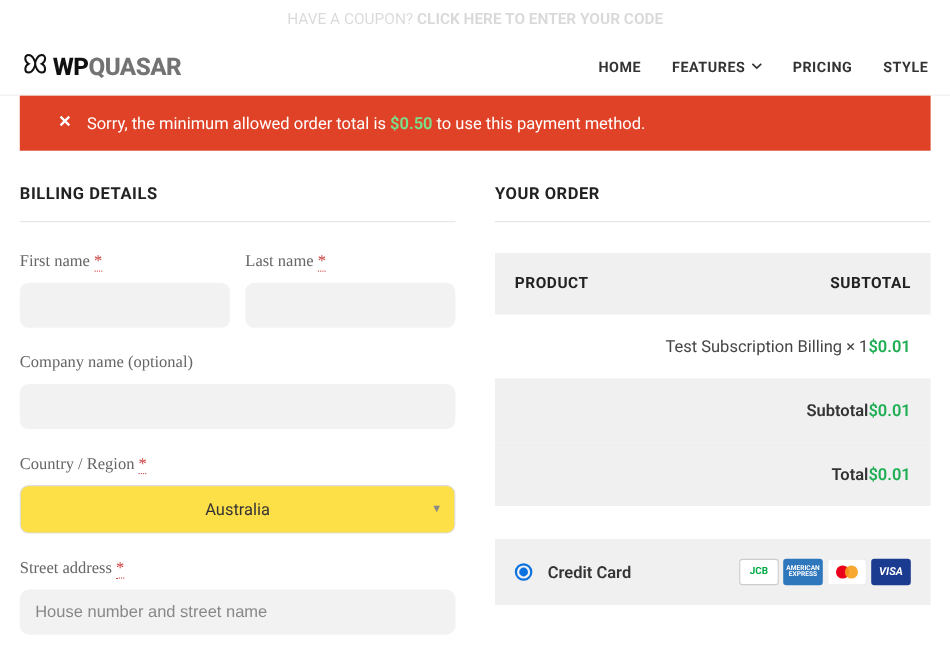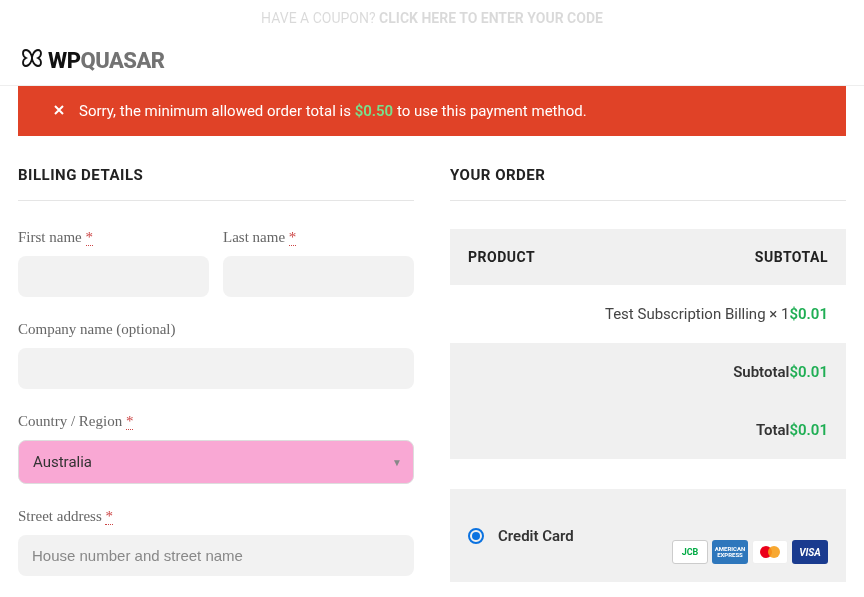--- a/index.html
+++ b/index.html
@@ -32,37 +32,37 @@
     .form-group { flex: 1; }
     .form-group-full { width: 100%; margin-bottom: 24px; }
     
     .label { display: block; font-size: 15px; color: #666; margin-bottom: 10px; font-family: Liberation Serif, serif; }
     .required { color: #c44; border-bottom: 1px dotted #c44; }
     
     .input { width: 100%; padding: 12px 14px; border: none; background: #f2f2f2; border-radius: 8px; font-size: 15px; color: #333; }
     .input::placeholder { color: #888; }
     
     .select-wrap { position: relative; }
-    .select { width: 100%; padding: 12px 14px; border: 1px solid #ddd; background: #f9a8d4; border-radius: 8px; font-size: 15px; color: #333; appearance: none; cursor: pointer; }
+    .select { width: 100%; padding: 12px 14px; border: 1px solid #ddd; background: #fde047; border-radius: 8px; font-size: 15px; color: #333; appearance: none; cursor: pointer; text-align: center; }
     .select-arrow { position: absolute; right: 12px; top: 50%; transform: translateY(-50%); pointer-events: none; color: #888; font-size: 10px; }
     
     .order-table { width: 100%; }
     .order-head { background: #f0f0f0; display: flex; justify-content: space-between; padding: 20px 18px; font-size: 14px; font-weight: 700; color: #222; letter-spacing: 0.5px; }
     .order-row { display: flex; justify-content: flex-end; padding: 20px 18px; font-size: 15px; color: #444; }
     .order-row-gray { background: #f0f0f0; }
     .order-row .label-cell { font-weight: 600; color: #333; }
     .price { color: #1fae54; font-weight: 600; }
     
     .payment-box { background: #f0f0f0; padding: 18px 18px; margin-top: 30px; display: flex; align-items: center; justify-content: space-between; }
     .payment-left { display: flex; align-items: center; gap: 14px; }
     .radio { width: 16px; height: 16px; border: 2px solid #0b72e0; border-radius: 50%; display: flex; align-items: center; justify-content: center; cursor: pointer; }
     .radio-dot { width: 8px; height: 8px; background: #0b72e0; border-radius: 50%; }
     .payment-label { font-size: 15px; font-weight: 600; color: #333; }
     .cards { display: flex; gap: 4px; }
-    .card-badge { width: 36px; height: 24px; border-radius: 3px; display: flex; align-items: center; justify-content: center; font-size: 7px; font-weight: 700; color: #fff; margin-top: 33px; }
+    .card-badge { width: 36px; height: 24px; border-radius: 3px; display: flex; align-items: center; justify-content: center; font-size: 7px; font-weight: 700; color: #fff; }
     .jcb { background: #fff; border: 1px solid #ccc; color: #0a4; font-size: 9px; }
     .amex { background: #2e77bc; font-size: 6px; line-height: 1; text-align: center; }
     .mc { background: #fff; border: 1px solid #eee; position: relative; }
     .mc::before { content: ""; position: absolute; left: 7px; top: 5px; width: 12px; height: 12px; background: #eb001b; border-radius: 50%; }
     .mc::after { content: ""; position: absolute; right: 7px; top: 5px; width: 12px; height: 12px; background: #f79e1b; border-radius: 50%; opacity: 0.9; }
     .visa { background: #1a3b8f; font-style: italic; font-size: 10px; }
     
     .close-icon { font-size: 14px; cursor: pointer; }
   </style>
 </head>
@@ -75,20 +75,33 @@
 <div class="header">
   <div class="logo">
     <span class="logo-icon">
       <svg width="24" height="20" viewBox="0 0 24 20">
           <path d="M6 2 C2 2 2 8 6 10 C2 12 2 18 6 18 C10 18 12 12 12 10 C12 12 14 18 18 18 C22 18 22 12 18 10 C22 8 22 2 18 2 C14 2 12 8 12 10 C12 8 10 2 6 2 Z" fill="none" stroke="#111" stroke-width="1.8"></path>
         </svg>
     </span>
     <span class="logo-wp">WP</span>
       <span class="logo-quasar">QUASAR</span>
   </div>
+  <nav class="nav">
+    <a class="nav-item">HOME</a>
+    <a class="nav-item">
+      <span>FEATURES</span>
+      <span>
+        <svg width="10" height="10" viewBox="0 0 10 10">
+            <path d="M1 3 L5 7 L9 3" fill="none" stroke="#333" stroke-width="1.5"></path>
+          </svg>
+      </span>
+    </a>
+    <a class="nav-item">PRICING</a>
+    <a class="nav-item">STYLE</a>
+  </nav>
 </div>
 
 <div class="container">
   <div class="error-banner">
     <span class="close-icon">
       <svg width="12" height="12" viewBox="0 0 12 12">
           <path d="M2 2 L10 10 M10 2 L2 10" stroke="#fff" stroke-width="2"></path>
         </svg>
     </span>
     <span>

